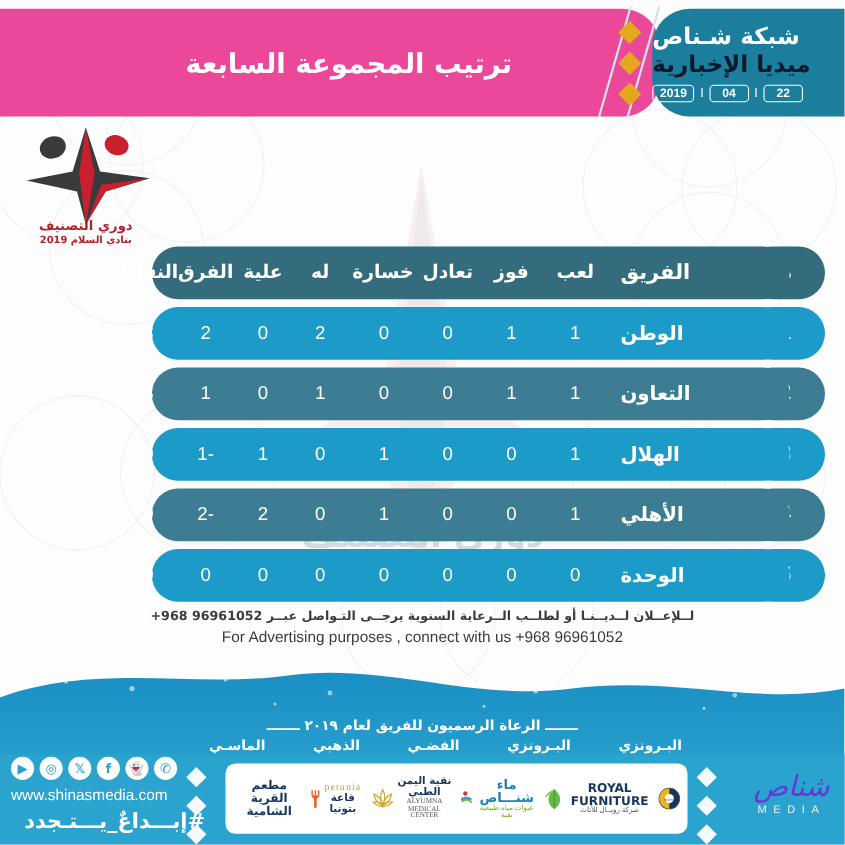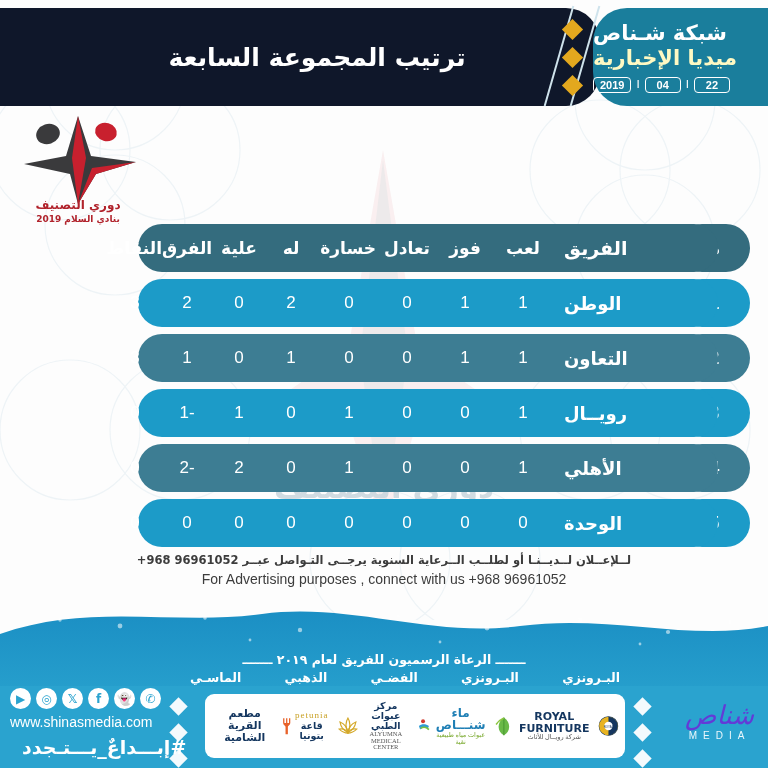--- a/index.html
+++ b/index.html
@@ -13,38 +13,38 @@
   
   .bg-pattern{
     position:absolute;left:0;top:0;width:768px;height:620px;
     opacity:.5;pointer-events:none;
   }
 
   
   .topbar{position:absolute;left:0;top:8px;width:768px;height:100px;}
   .title-panel{
     position:absolute;left:0;top:0;width:600px;height:98px;
-    background:#0f172a;
+    background:#ec4899;
     border-radius:0 34px 34px 0;
     display:flex;align-items:center;justify-content:center;
   }
   .title-lines{
     text-align:center;color:#ffffff;line-height:1.32;
     padding-left:34px;
   }
   .title-l1{font-size:25px;font-weight:bold;letter-spacing:.3px;}
   .title-l2{font-size:25px;font-weight:bold;letter-spacing:.3px;}
 
   .brand-panel{
     position:absolute;right:0;top:0;width:175px;height:98px;
     background:#1a7e9c;border-radius:34px 0 0 34px;
     display:flex;flex-direction:column;align-items:flex-end;justify-content:center;
   }
   .brand-l1{color:#fff;font-size:21px;font-weight:bold;line-height:1.15;}
-  .brand-l2{color:#fef9c3;font-size:21px;font-weight:bold;line-height:1.15;margin-bottom:4px;}
+  .brand-l2{color:#0f172a;font-size:21px;font-weight:bold;line-height:1.15;margin-bottom:4px;}
   .date-row{display:flex;gap:5px;align-items:center;margin-top:3px;direction:ltr;}
   .date-box{
     border:1.4px solid #ffffff;color:#fff;font-size:11px;font-weight:bold;
     border-radius:4px;padding:1px 6px;min-width:22px;text-align:center;
     font-family:"Liberation Sans",sans-serif;
   }
   .date-sep{color:#fff;font-size:11px;}
 
   
   .diamond-col{position:absolute;right:176px;top:0;width:40px;height:98px;}
@@ -267,21 +267,21 @@
         <div class="cell c4">1</div>
         <div class="cell c5">0</div>
         <div class="cell c6">1</div>
         <div class="cell c7">3</div>
       </div>
     </div>
 
     <div class="trow r-light">
       <div class="rank-pill">3</div>
       <div class="main-pill">
-        <div class="cell-team">رويــال</div>
+        <div class="cell-team">الهلال</div>
         <div class="cell c0">1</div>
         <div class="cell c1">0</div>
         <div class="cell c2">0</div>
         <div class="cell c3">1</div>
         <div class="cell c4">0</div>
         <div class="cell c5">1</div>
         <div class="cell c6">-1</div>
         <div class="cell c7">0</div>
       </div>
     </div>
@@ -388,21 +388,21 @@
       </div>
     </div>
 
     <div class="sp">
       <svg width="28" height="28" viewBox="0 0 28 28">
         <circle cx="12" cy="6" r="3.4" fill="#d23a2e"></circle>
         <path d="M5,14 C9,10 17,10 22,14 L20,19 C15,15 10,16 7,20 Z" fill="#2f9bd4"></path>
         <path d="M8,18 C12,15 18,16 22,20" stroke="#7ac143" stroke-width="3" fill="none"></path>
       </svg>
       <div class="sp-txt">
-        <div class="sp-a" style="font-size:9.5px;color:#14365f;">مركز عبوات الطبي</div>
+        <div class="sp-a" style="font-size:9.5px;color:#14365f;">نقية اليمن الطبي</div>
         <div class="sp-b">ALYUMNA MEDICAL CENTER</div>
       </div>
     </div>
 
     <div class="sp">
       <svg width="30" height="28" viewBox="0 0 30 28">
         <g fill="none" stroke="#d4a92a" stroke-width="1.5">
           <path d="M15,4 C18,9 18,16 15,22 C12,16 12,9 15,4 Z"></path>
           <path d="M15,22 C10,20 6,15 5,9 C10,11 14,16 15,22 Z"></path>
           <path d="M15,22 C20,20 24,15 25,9 C20,11 16,16 15,22 Z"></path>

